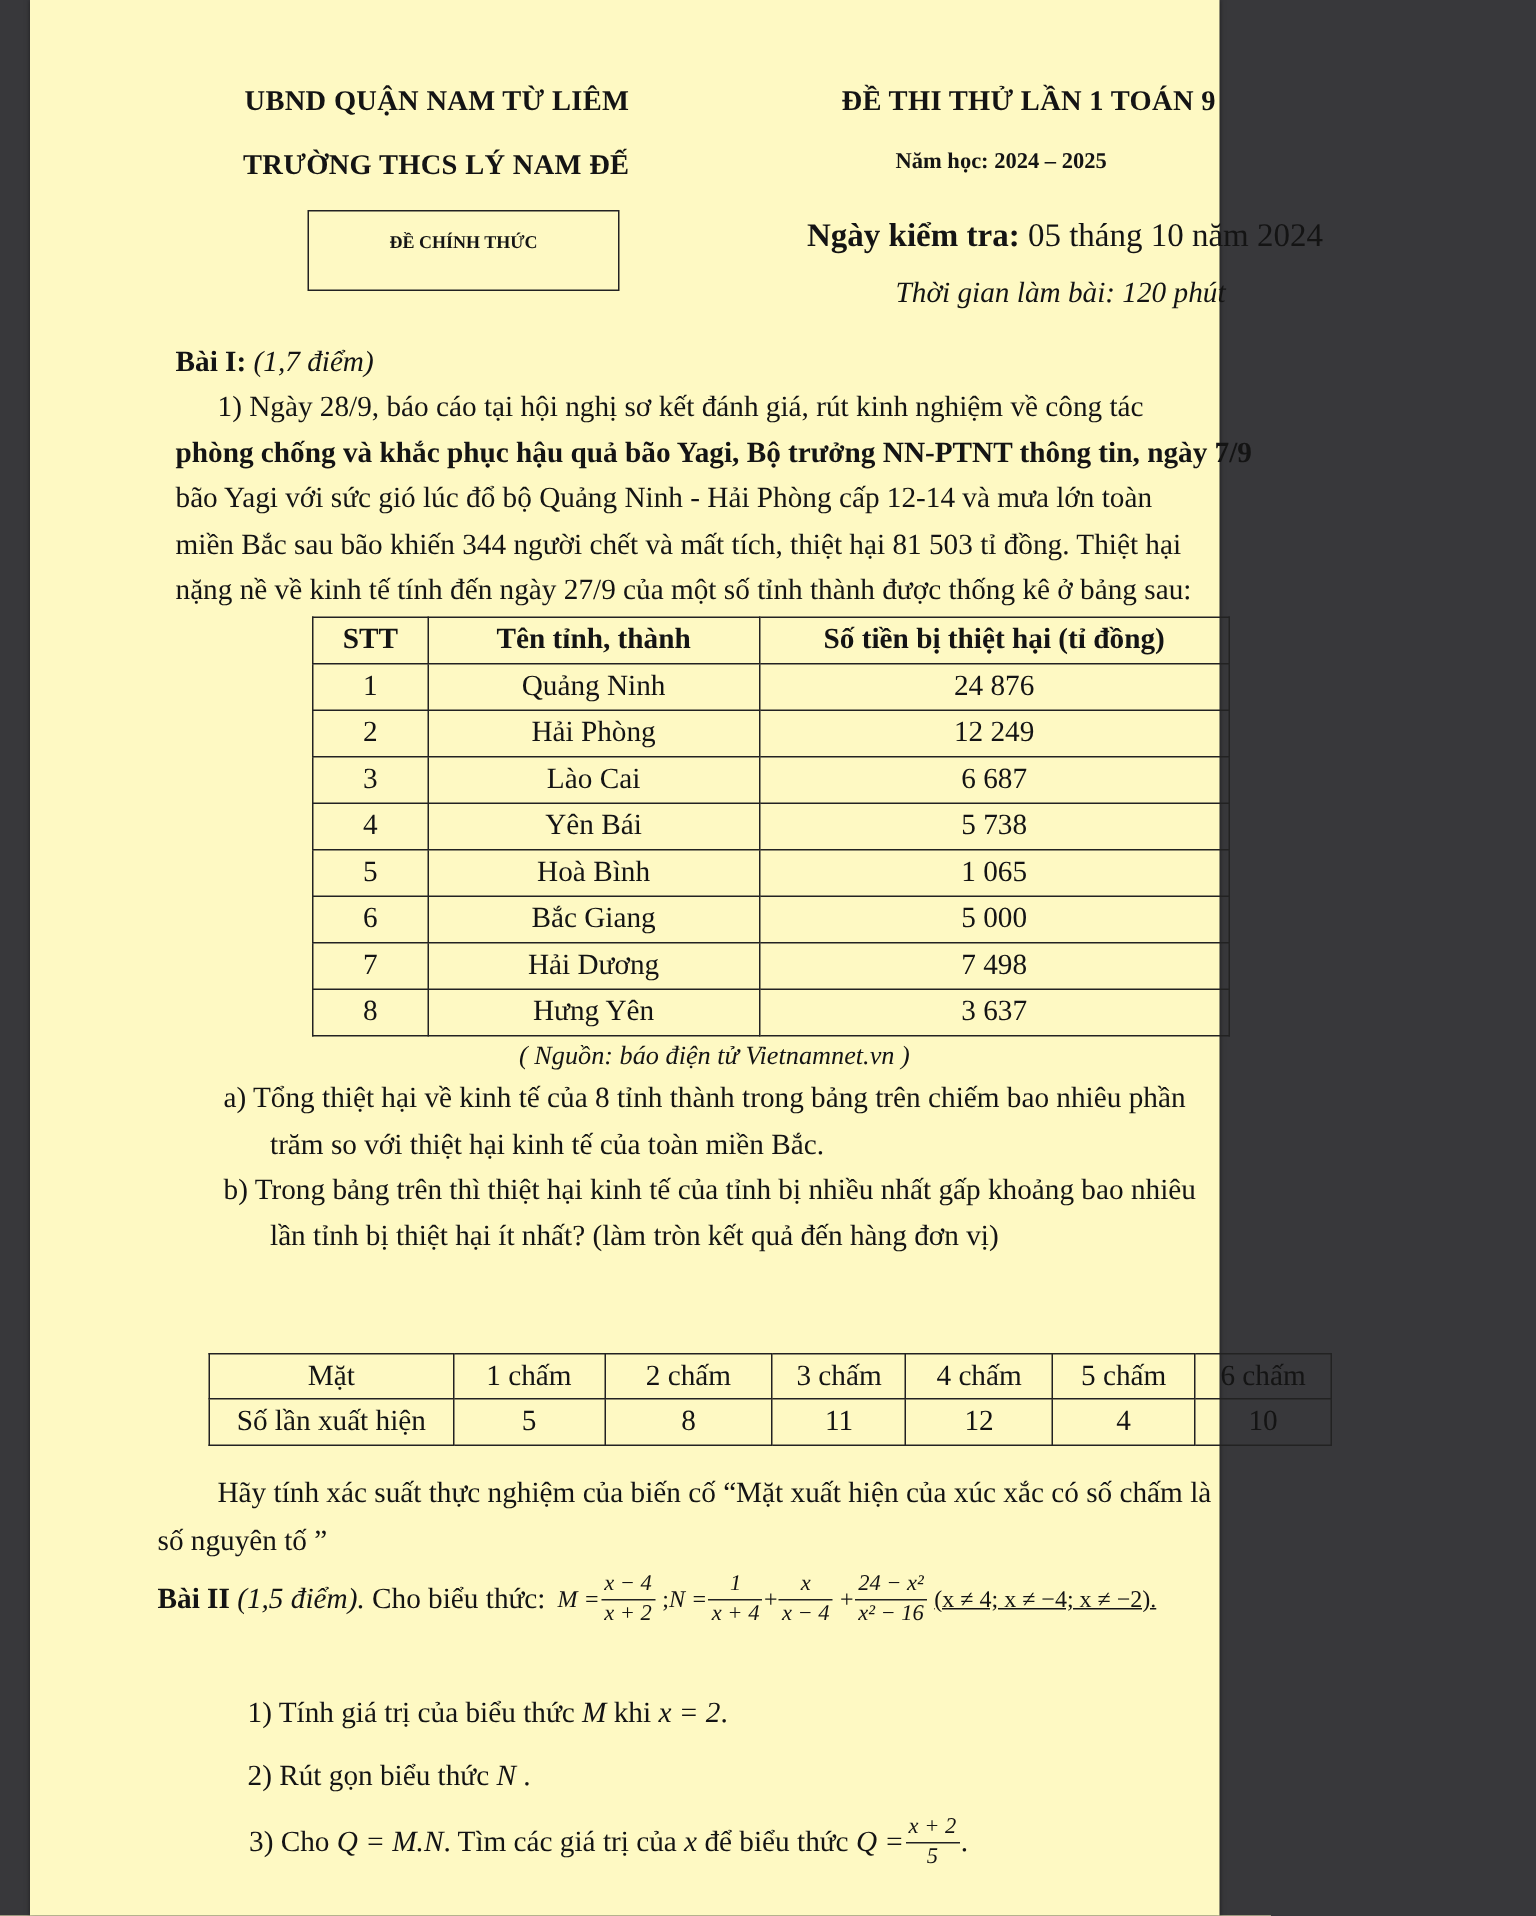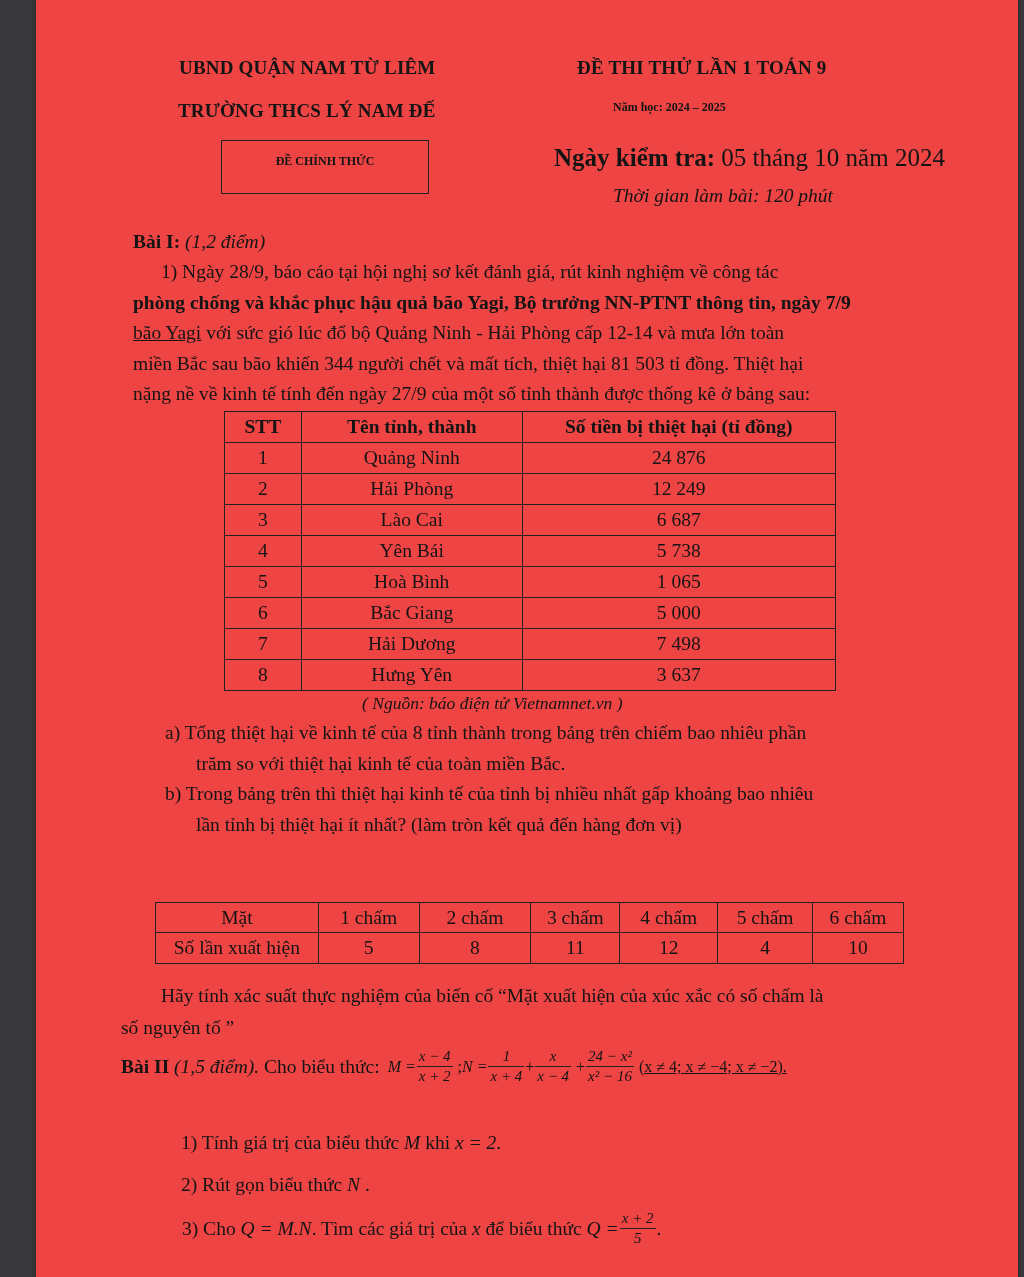--- a/index.html
+++ b/index.html
@@ -3,24 +3,23 @@
 <meta charset="utf-8">
 <style>
   html, body { margin: 0; padding: 0; }
   body {
     width: 1024px; height: 1277px; position: relative; overflow: hidden;
     background: #38383b;
     font-family: "Liberation Serif", "DejaVu Serif", serif;
     color: #141414;
   }
   .page {
-    position: absolute; left: 20px; top: 0; width: 982px; height: 1277px;
-    background: #ef4444;
+    position: absolute; left: 20px; top: 0; width: 793px; height: 1277px;
+    background: #fef9c3;
     box-shadow: 0 0 3px rgba(0,0,0,0.5);
-    margin-left: 16px;
   }
   .abs { position: absolute; white-space: nowrap; }
   .hdr { font-weight: bold; font-size: 19px; letter-spacing: 0.2px; }
   .b { font-weight: bold; }
   .i { font-style: italic; }
   .txt { font-size: 19.5px; }
   .official-box {
     position: absolute; left: 185px; top: 140px; width: 208px; height: 54px;
     border: 1.6px solid #222; box-sizing: border-box;
   }
@@ -31,54 +30,54 @@
   table.grid {
     position: absolute; border-collapse: collapse;
     font-size: 19.5px;
     font-family: Liberation Serif, serif;
   }
   table.grid td, table.grid th {
     border: 1.6px solid #222; text-align: center; padding: 0;
     font-weight: normal; line-height: 1;
   }
   table.grid th { font-weight: bold; }
-  .underline { text-decoration: underline; }
+  .underline { }
   .frac {
     display: inline-block; vertical-align: middle; text-align: center;
     font-style: italic; font-size: 15px; line-height: 1.15; margin: 0 1px;
   }
   .frac .num { display: block; border-bottom: 1.2px solid #222; padding: 0 2px 1px; }
   .frac .den { display: block; padding: 1px 2px 0; }
   .mathi { font-style: italic; }
 </style>
 </head>
 <body>
 
 <div class="page">
 
   <div class="abs hdr" style="left:143px; top:57px;">UBND QUẬN NAM TỪ LIÊM</div>
   <div class="abs hdr" style="left:142px; top:100px;">TRƯỜNG THCS LÝ NAM ĐẾ</div>
   <div class="official-box">
     <span>ĐỀ CHÍNH THỨC</span>
   </div>
 
   <div class="abs hdr" style="left:541px; top:57px;">ĐỀ THI THỬ LẦN 1 TOÁN 9</div>
-  <div class="abs" style="left:577px; top:100px; font-size:12px; font-weight:bold;">
+  <div class="abs" style="left:577px; top:100px; font-size:15px; font-weight:bold;">
     <span>Năm học:</span>
     <span>2024 – 2025</span>
   </div>
-  <div class="abs" style="left:518px; top:144px; font-size:25px;">
+  <div class="abs" style="left:518px; top:144px; font-size:22px;">
     <span class="b">Ngày kiểm tra:</span>
     <span>05 tháng 10 năm 2024</span>
   </div>
   <div class="abs i" style="left:577px; top:185px; font-size:19.5px;">Thời gian làm bài: 120 phút</div>
 
   <div class="abs txt" style="left:97px; top:231px;">
     <span class="b">Bài I:</span>
-    <span class="i">(1,2 điểm)</span>
+    <span class="i">(1,7 điểm)</span>
   </div>
   <div class="abs txt" style="left:125px; top:261px;">1) Ngày 28/9, báo cáo tại hội nghị sơ kết đánh giá, rút kinh nghiệm về công tác</div>
   <div class="abs txt" style="left:97px; top:292px;font-weight:bold;">phòng chống và khắc phục hậu quả bão Yagi, Bộ trưởng NN-PTNT thông tin, ngày 7/9</div>
   <div class="abs txt" style="left:97px; top:322px;">
     <span class="underline">bão Yagi</span><span> với sức gió lúc đổ bộ Quảng Ninh - Hải Phòng cấp 12-14 và mưa lớn toàn</span>
   </div>
   <div class="abs txt" style="left:97px; top:353px;">miền Bắc sau bão khiến 344 người chết và mất tích, thiệt hại 81 503 tỉ đồng. Thiệt hại</div>
   <div class="abs txt" style="left:97px; top:383px;">nặng nề về kinh tế tính đến ngày 27/9 của một số tỉnh thành được thống kê ở bảng sau:</div>
 
   <table class="grid" style="left:188px; top:411px; width:612px;">

